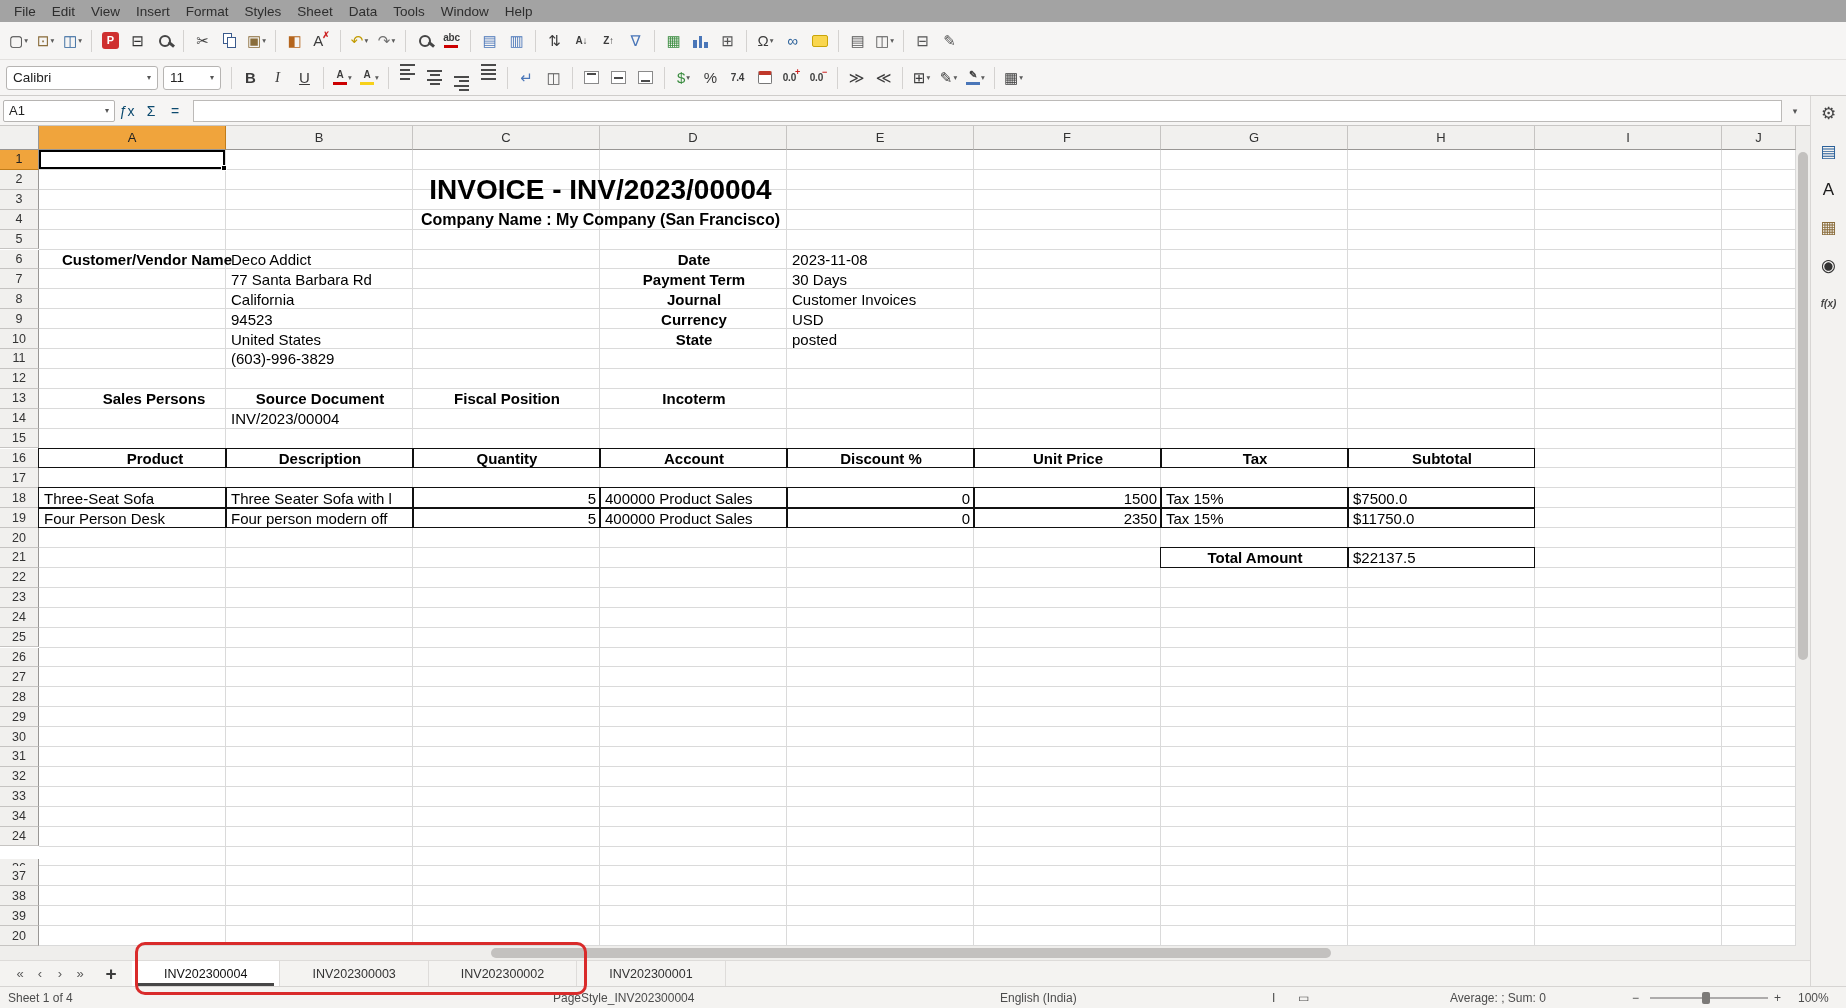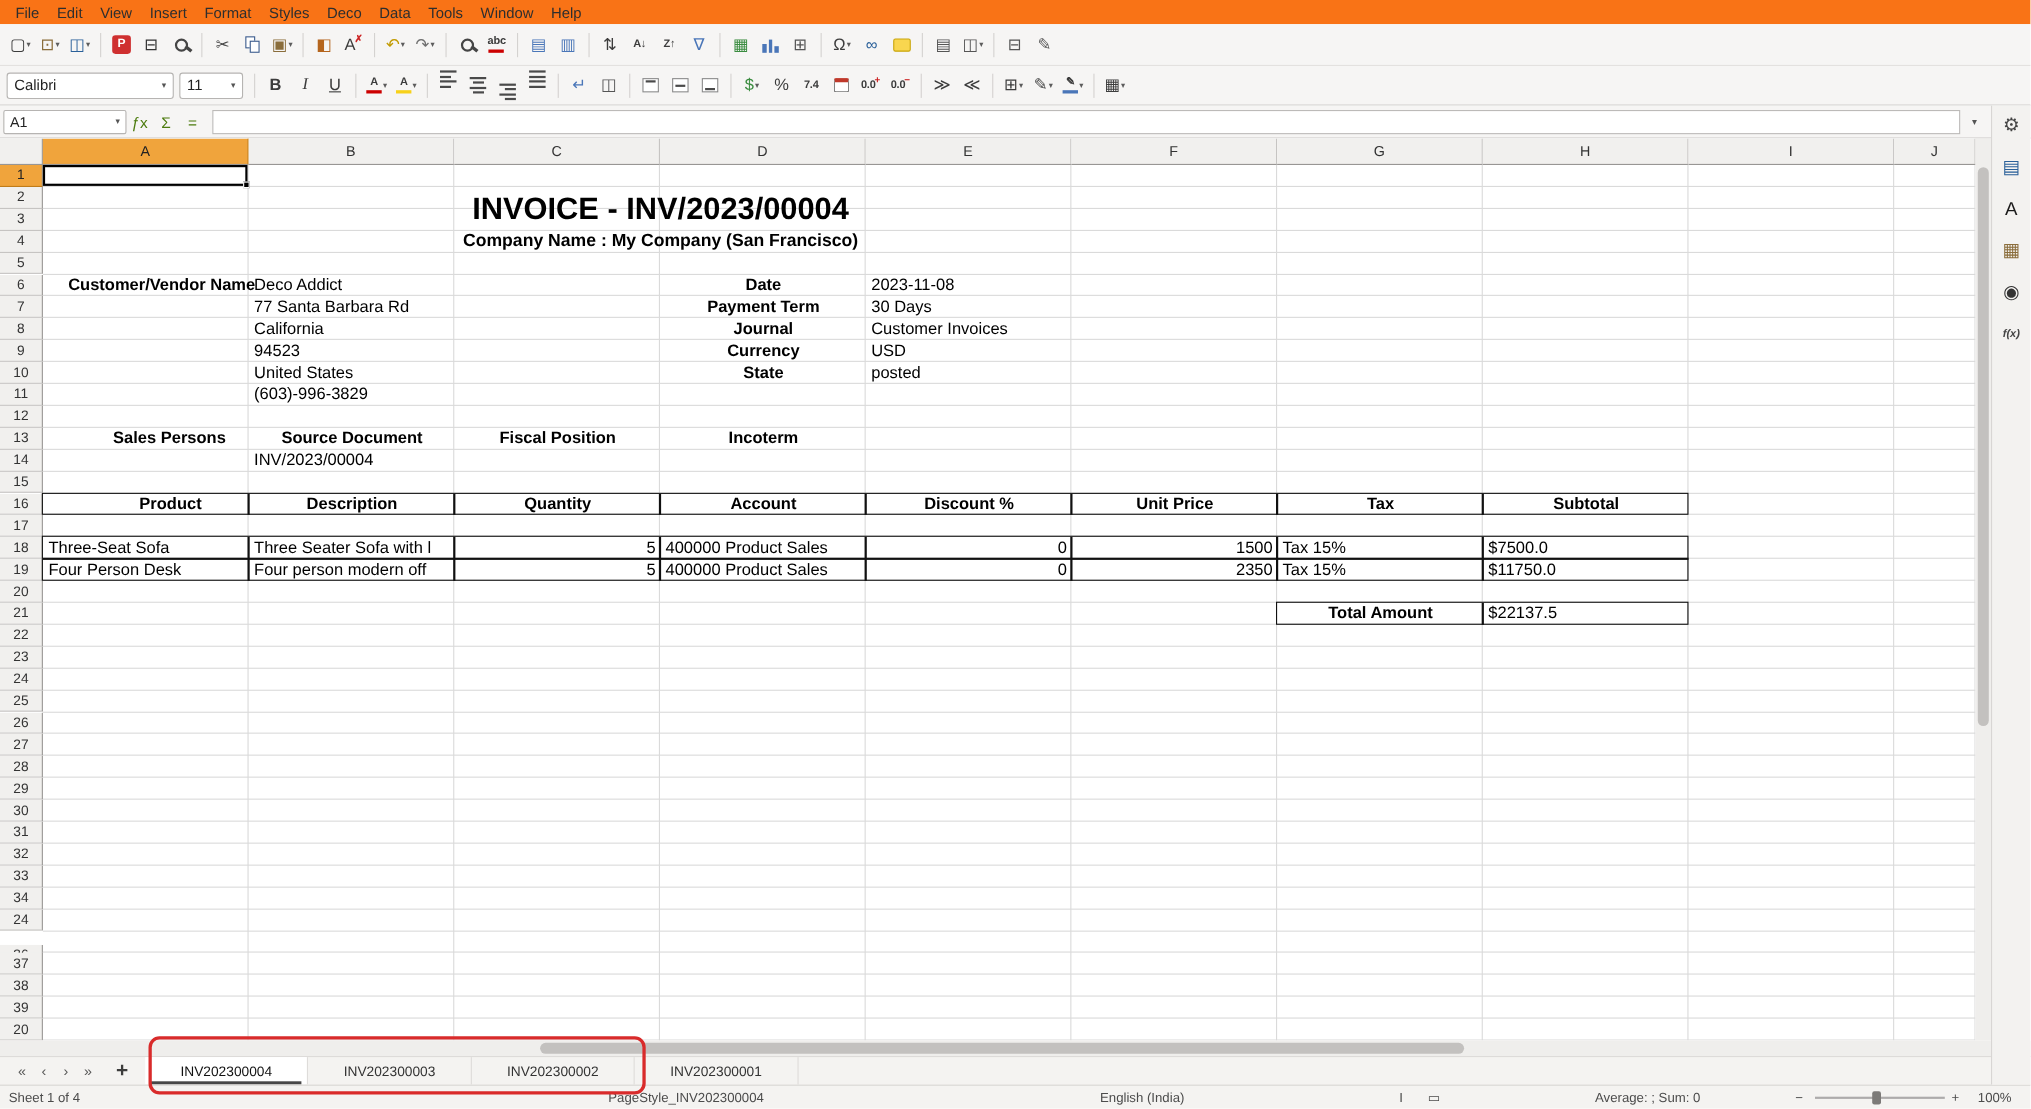--- a/index.html
+++ b/index.html
@@ -1,21 +1,21 @@
 <!DOCTYPE html>
 <html><head>
 <meta charset="utf-8">
 <style>
   *{box-sizing:border-box;margin:0;padding:0}
   html,body{width:1846px;height:1008px;overflow:hidden;background:#fff;
     font-family:"Liberation Sans",sans-serif;-webkit-font-smoothing:antialiased}
   #app{width:1846px;height:1008px;display:flex;flex-direction:column;position:relative;background:#fff}
 
   
-  #menubar{height:22px;background:#f97316;display:flex;align-items:center;padding-left:6px;flex:none}
+  #menubar{height:22px;background:#a3a3a3;display:flex;align-items:center;padding-left:6px;flex:none}
   .mitem{padding:2px 8px;font-size:13.5px;color:#2e2e2e;border-radius:3px;white-space:nowrap}
   #toolbar{height:38px;background:#f6f5f4;display:flex;align-items:center;padding:0 5px;flex:none;border-bottom:1px solid #e3e1df}
   #formatbar{height:36px;background:#f6f5f4;display:flex;align-items:center;padding:0 6px;flex:none;border-bottom:1px solid #cfcdcb}
   .tbtn{min-width:27px;height:27px;border-radius:3px;display:flex;align-items:center;justify-content:center;
         color:#3c3c3c;font-size:15px;position:relative;flex:none;padding:0 1px}
   .tbtn .g{line-height:1}
   .sep{width:1px;height:22px;background:#d4d2d0;margin:0 5px;flex:none}
   .dd{font-size:7.5px;color:#5c5c5c;margin-left:1px;flex:none}
   .colstack{display:flex;flex-direction:column;align-items:center;gap:2px}
   .cbar{width:14px;height:3px;display:block}
@@ -45,21 +45,21 @@
   .combo.fontname{width:152px}
   .combo.fontsize{width:58px}
   .cdd{font-size:8px;color:#555}
 
   
   #formulabar{height:30px;background:#f6f5f4;border-bottom:1px solid #c9c7c5;display:flex;align-items:center;
               padding:0 42px 0 3px;flex:none}
   .namebox{width:112px;height:22px;background:#fff;border:1px solid #b6b4b2;border-radius:2px;display:flex;
            align-items:center;justify-content:space-between;padding:0 5px;font-size:13px;color:#222;flex:none}
   .nbdd{font-size:8px;color:#555}
-  .fbtn{width:24px;height:24px;display:flex;align-items:center;justify-content:center;font-size:14px;color:#4d7c0f;flex:none}
+  .fbtn{width:24px;height:24px;display:flex;align-items:center;justify-content:center;font-size:14px;color:#0c4a6e;flex:none}
   .finput{flex:1;height:22px;border:1px solid #bcbab8;background:#fff;margin-left:6px;font-size:13px;padding:0 5px;
           font-family:"Liberation Sans",sans-serif;outline:none}
   .fexpand{width:18px;text-align:center;font-size:9px;color:#555;flex:none;margin-left:4px}
 
   
   #main{position:relative;width:1810px;height:820px;flex:none;background:#fff}
   #grid{position:absolute;left:0;top:0;width:1796px;height:820px;background:#fff;overflow:hidden}
   #grid>div{position:absolute}
   .corner{background:#f1f0ee;border-right:1px solid #989694;border-bottom:1px solid #989694}
   .chdr{background:#f1f0ee;border-right:1px solid #c6c4c2;border-bottom:1px solid #989694;display:flex;
@@ -113,21 +113,21 @@
 
 <div id="app">
 
   <div id="menubar">
       <div class="mitem">File</div>
       <div class="mitem">Edit</div>
       <div class="mitem">View</div>
       <div class="mitem">Insert</div>
       <div class="mitem">Format</div>
       <div class="mitem">Styles</div>
-      <div class="mitem">Deco</div>
+      <div class="mitem">Sheet</div>
       <div class="mitem">Data</div>
       <div class="mitem">Tools</div>
       <div class="mitem">Window</div>
       <div class="mitem">Help</div>
     </div>
   <div id="toolbar">
       <div class="tbtn">
         <span class="g">▢</span>
         <span class="dd">▾</span>
       </div>

